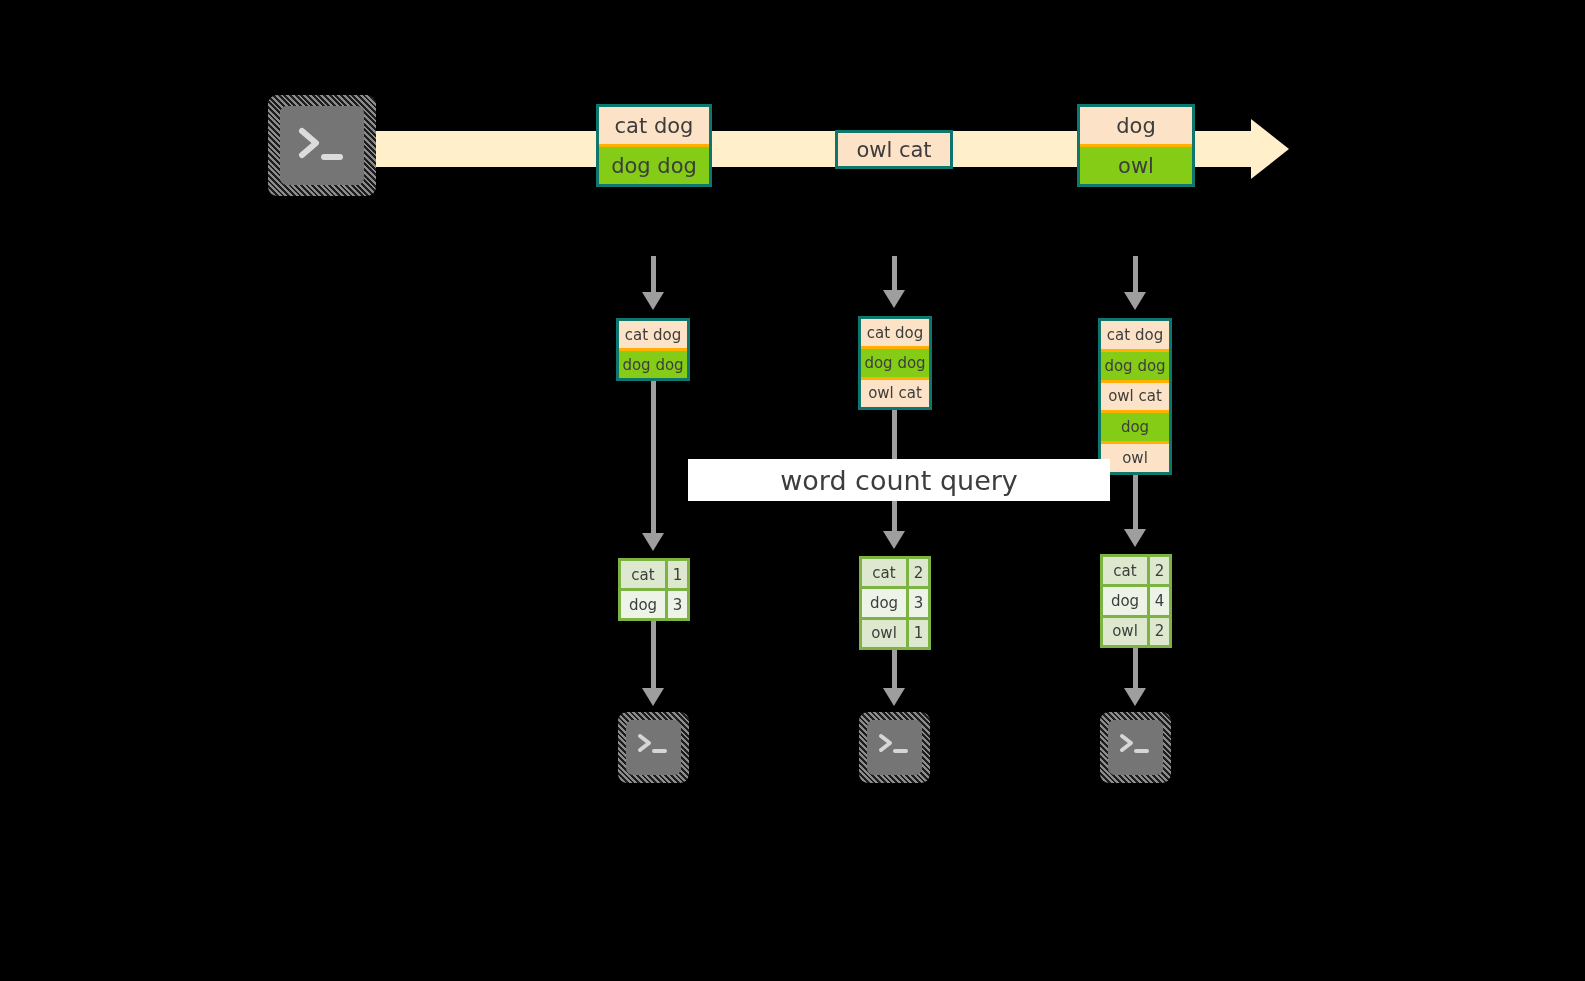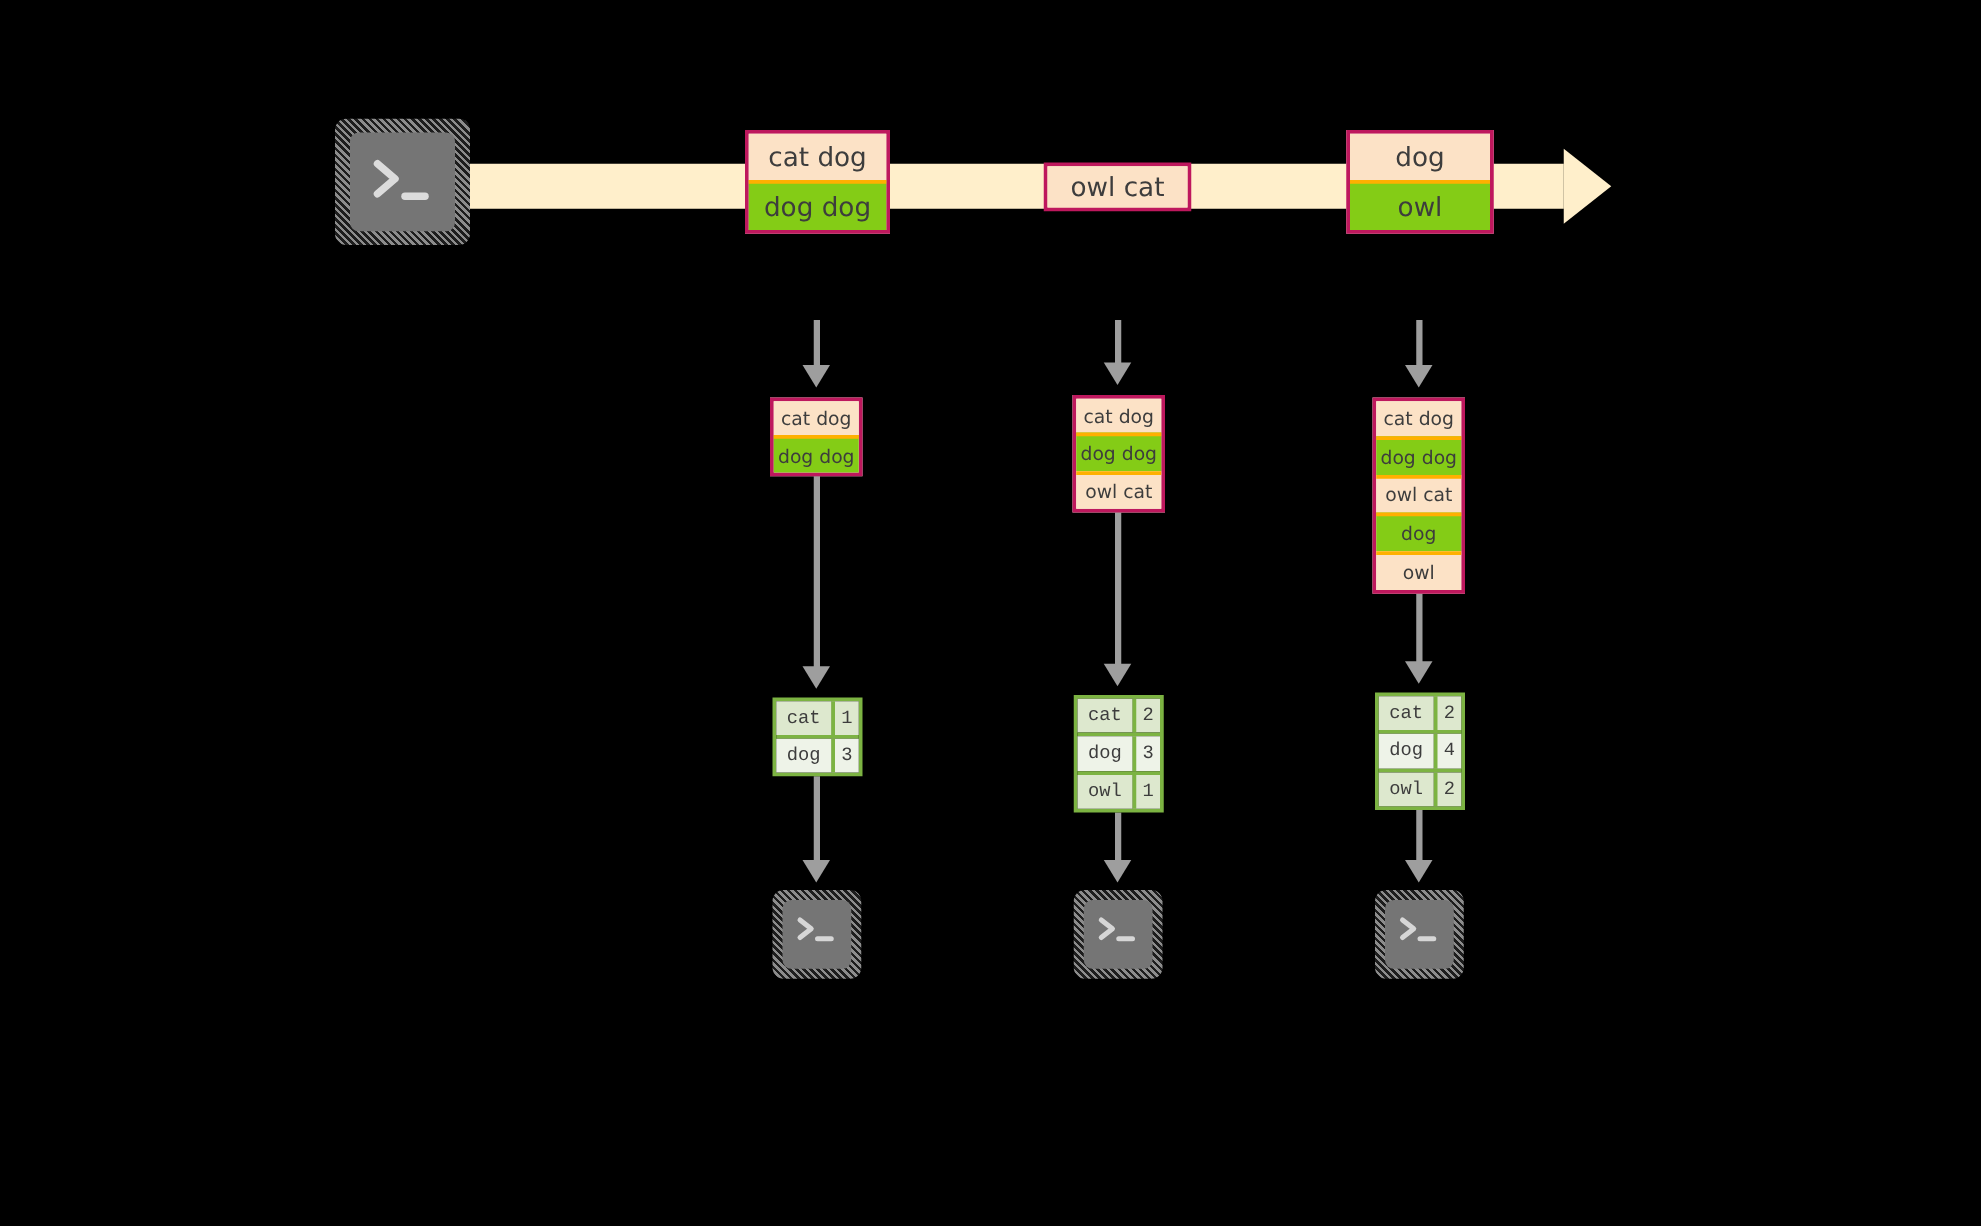--- a/index.html
+++ b/index.html
@@ -47,21 +47,21 @@
     width: 0; height: 0;
     border-top: 30px solid transparent;
     border-bottom: 30px solid transparent;
     border-left: 38px solid #ffefcb;
   }
 
   
   .obox {
     position: absolute;
     box-sizing: border-box;
-    border: 3px solid #be185d;
+    border: 3px solid #0f766e;
     background: #fdf3ea;
     display: flex;
     flex-direction: column;
     z-index: 4;
   }
   .obox .cell {
     box-sizing: border-box;
     flex: 1 1 auto;
     display: flex;
     align-items: center;
@@ -91,21 +91,20 @@
     box-sizing: border-box;
   }
   .gtable .grow + .grow { border-top: 3px solid #7cb342; }
   .gtable .gc {
     box-sizing: border-box;
     display: flex;
     align-items: center;
     justify-content: center;
     font-size: 15px;
     color: #3d3d3d;
-    font-family: Liberation Mono, monospace;
   }
   .gtable .gc.k { flex: 0 0 44px; }
   .gtable .gc.v { flex: 1 1 auto; border-left: 3px solid #7cb342; }
   .gtable .grow.tint .gc { background: #dde8ce; }
   .gtable .grow.plain .gc { background: #eef3e8; }
 
   
   .vline {
     position: absolute;
     width: 5px;
@@ -279,14 +278,15 @@
 
   <div class="term" style="left:1100px; top:712px; width:71px; height:71px;">
     <div class="hatch"></div>
     <div class="face" style="left:8px; top:8px; right:8px; bottom:8px;"></div>
     <svg width="71" height="71" viewBox="0 0 71 71">
       <path d="M22 24 L31 31 L22 38" fill="none" stroke="#efefef" stroke-width="4" stroke-linecap="round" stroke-linejoin="round" opacity="0.8"></path>
       <path d="M36 39 L47 39" fill="none" stroke="#efefef" stroke-width="4" stroke-linecap="round" opacity="0.8"></path>
     </svg>
   </div>
 
+  <div class="qlabel" style="left:688px; top:459px; width:422px; height:42px;">word count query</div>
 
 </div>
 
 </body></html>

